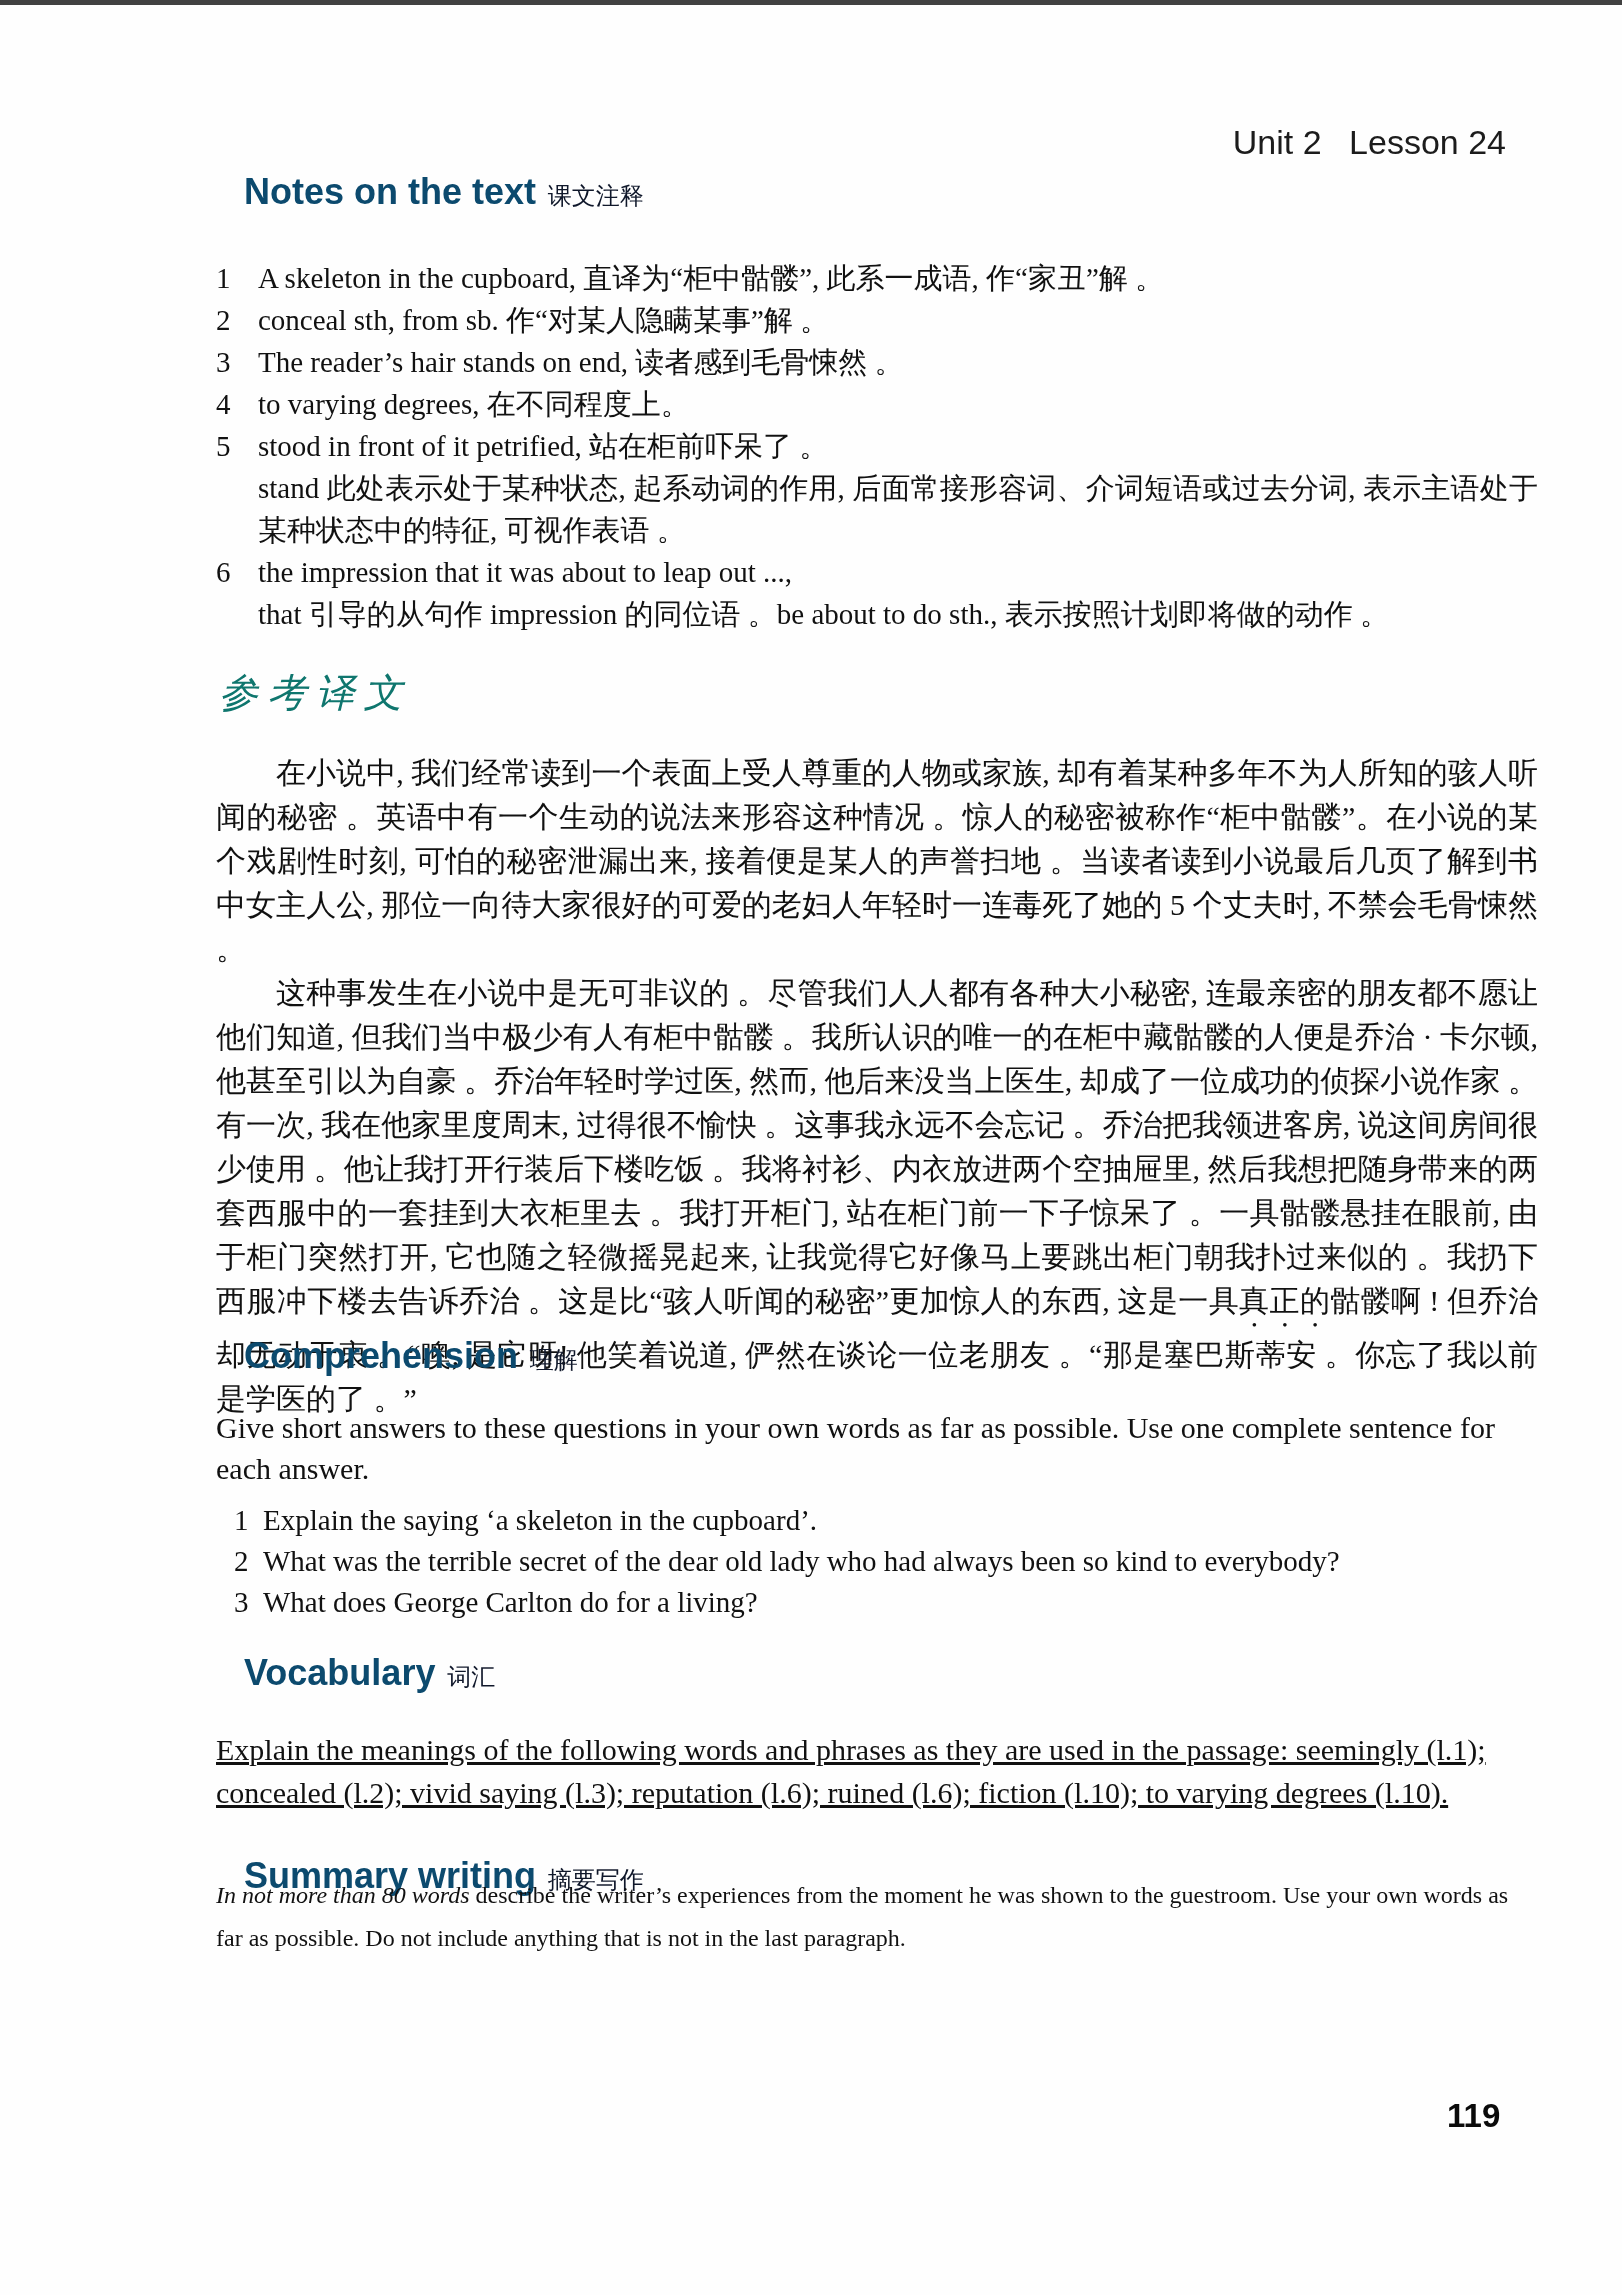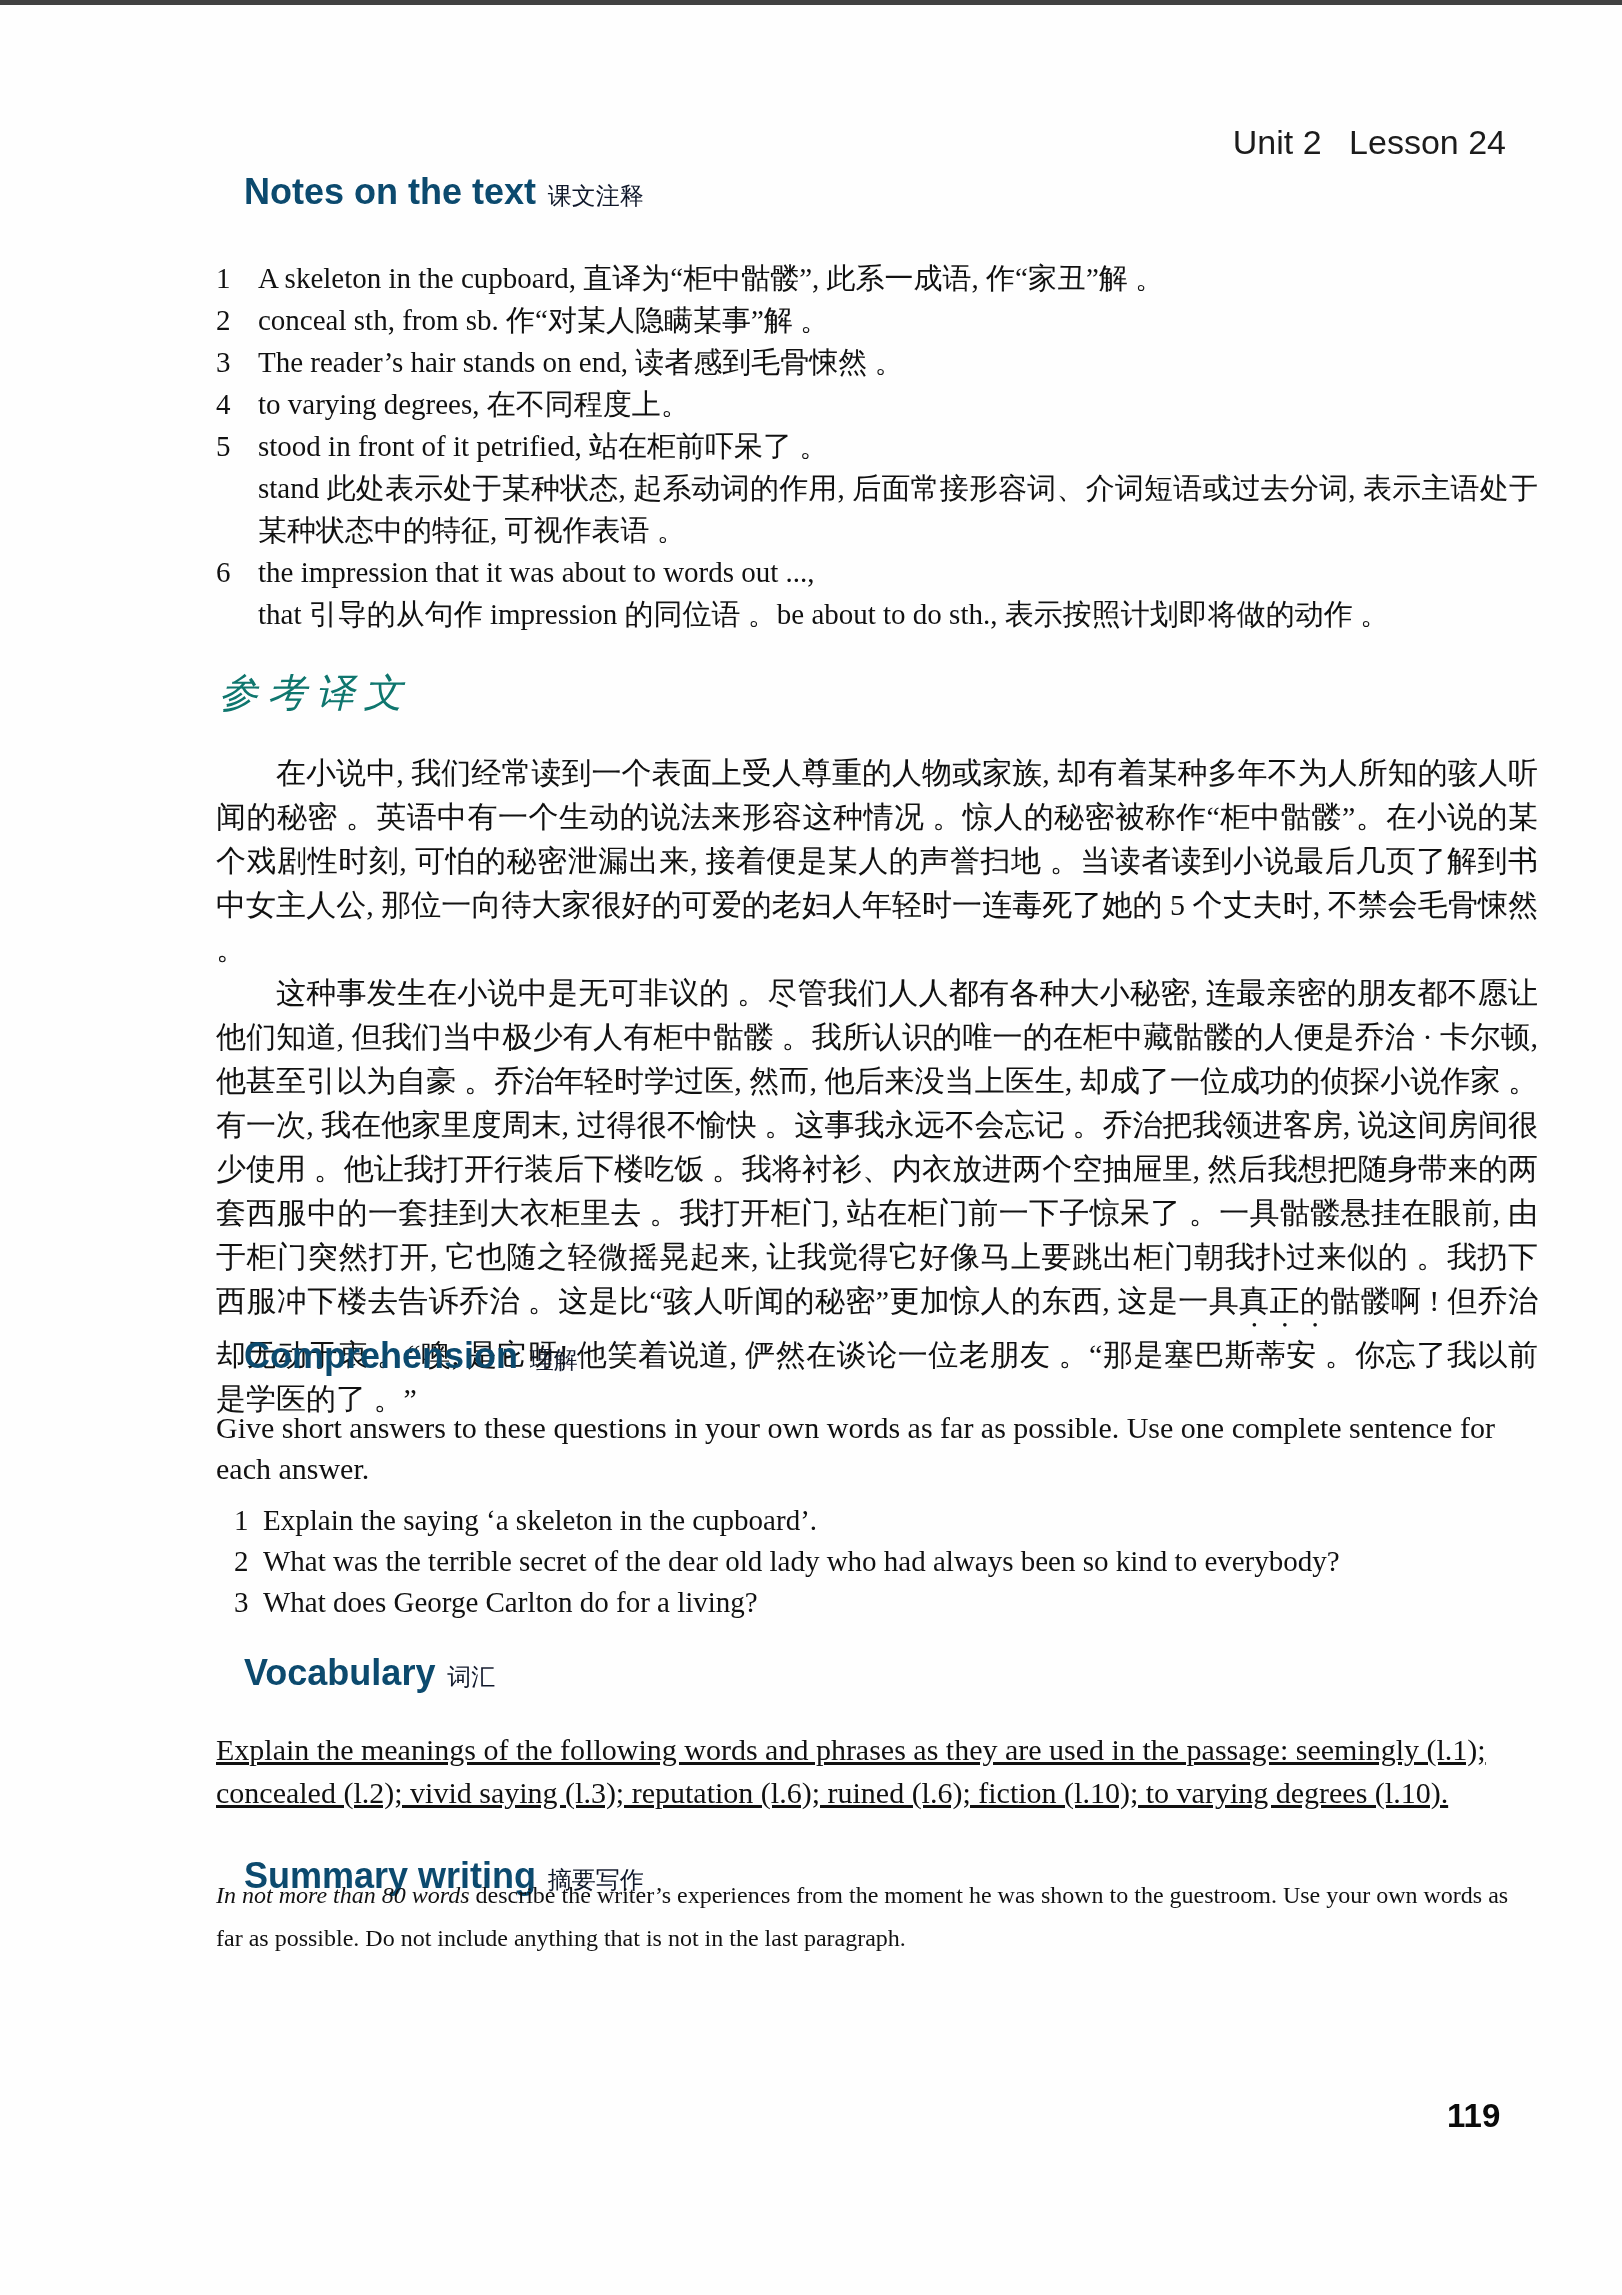--- a/index.html
+++ b/index.html
@@ -122,21 +122,21 @@
       <span class="note-num">4</span>
       <span class="note-body">to varying degrees, 在不同程度上。</span>
     </div>
     <div class="note-row">
       <span class="note-num">5</span>
       <span class="note-body">stood in front of it petrified, 站在柜前吓呆了 。</span>
     </div>
     <div class="note-sub">stand 此处表示处于某种状态, 起系动词的作用, 后面常接形容词、介词短语或过去分词, 表示主语处于某种状态中的特征, 可视作表语 。</div>
     <div class="note-row">
       <span class="note-num">6</span>
-      <span class="note-body">the impression that it was about to words out ...,</span>
+      <span class="note-body">the impression that it was about to leap out ...,</span>
     </div>
     <div class="note-sub">that 引导的从句作 impression 的同位语 。be about to do sth., 表示按照计划即将做的动作 。</div>
   </div>
 
   <div class="ref-heading">参考译文</div>
 
   <div class="ref-paras">
     <p>在小说中, 我们经常读到一个表面上受人尊重的人物或家族, 却有着某种多年不为人所知的骇人听闻的秘密 。英语中有一个生动的说法来形容这种情况 。惊人的秘密被称作“柜中骷髅”。在小说的某个戏剧性时刻, 可怕的秘密泄漏出来, 接着便是某人的声誉扫地 。当读者读到小说最后几页了解到书中女主人公, 那位一向待大家很好的可爱的老妇人年轻时一连毒死了她的 5 个丈夫时, 不禁会毛骨悚然 。</p>
     <p><span>这种事发生在小说中是无可非议的 。尽管我们人人都有各种大小秘密, 连最亲密的朋友都不愿让他们知道, 但我们当中极少有人有柜中骷髅 。我所认识的唯一的在柜中藏骷髅的人便是乔治 · 卡尔顿, 他甚至引以为自豪 。乔治年轻时学过医, 然而, 他后来没当上医生, 却成了一位成功的侦探小说作家 。有一次, 我在他家里度周末, 过得很不愉快 。这事我永远不会忘记 。乔治把我领进客房, 说这间房间很少使用 。他让我打开行装后下楼吃饭 。我将衬衫、内衣放进两个空抽屉里, 然后我想把随身带来的两套西服中的一套挂到大衣柜里去 。我打开柜门, 站在柜门前一下子惊呆了 。一具骷髅悬挂在眼前, 由于柜门突然打开, 它也随之轻微摇晃起来, 让我觉得它好像马上要跳出柜门朝我扑过来似的 。我扔下西服冲下楼去告诉乔治 。这是比“骇人听闻的秘密”更加惊人的东西, 这是一具</span><span class="emph">真正的</span><span>骷髅啊 ! 但乔治却无动于衷 。“噢, 是它呀!  他笑着说道, 俨然在谈论一位老朋友 。“那是塞巴斯蒂安 。你忘了我以前是学医的了 。”</span></p>
   </div>

